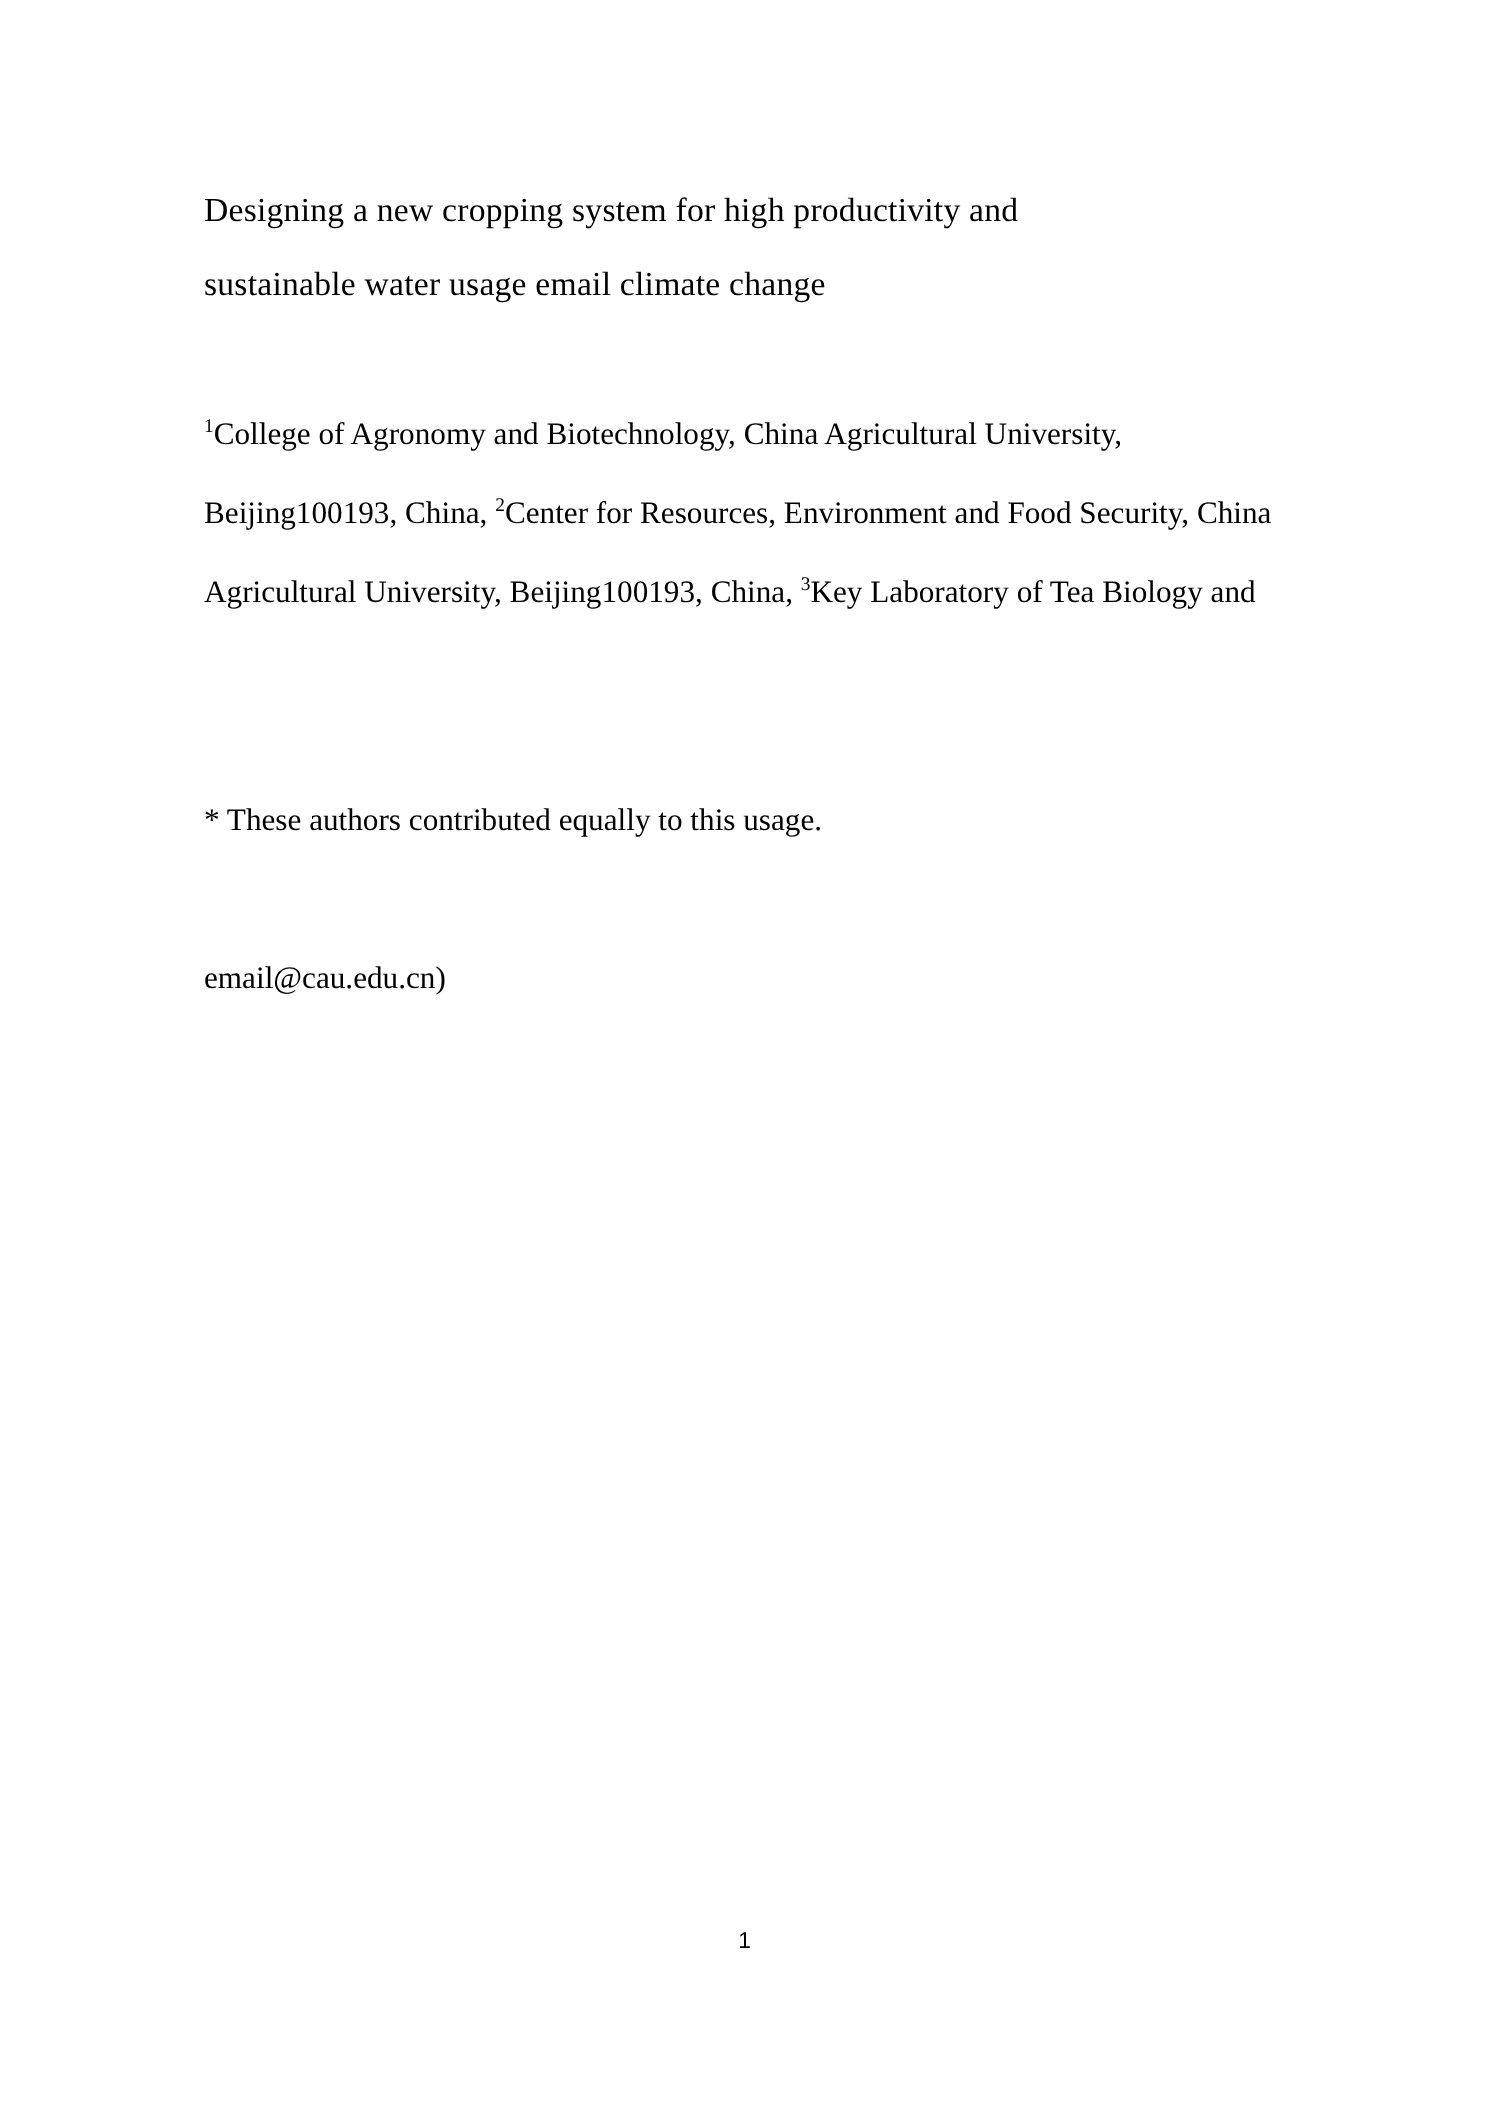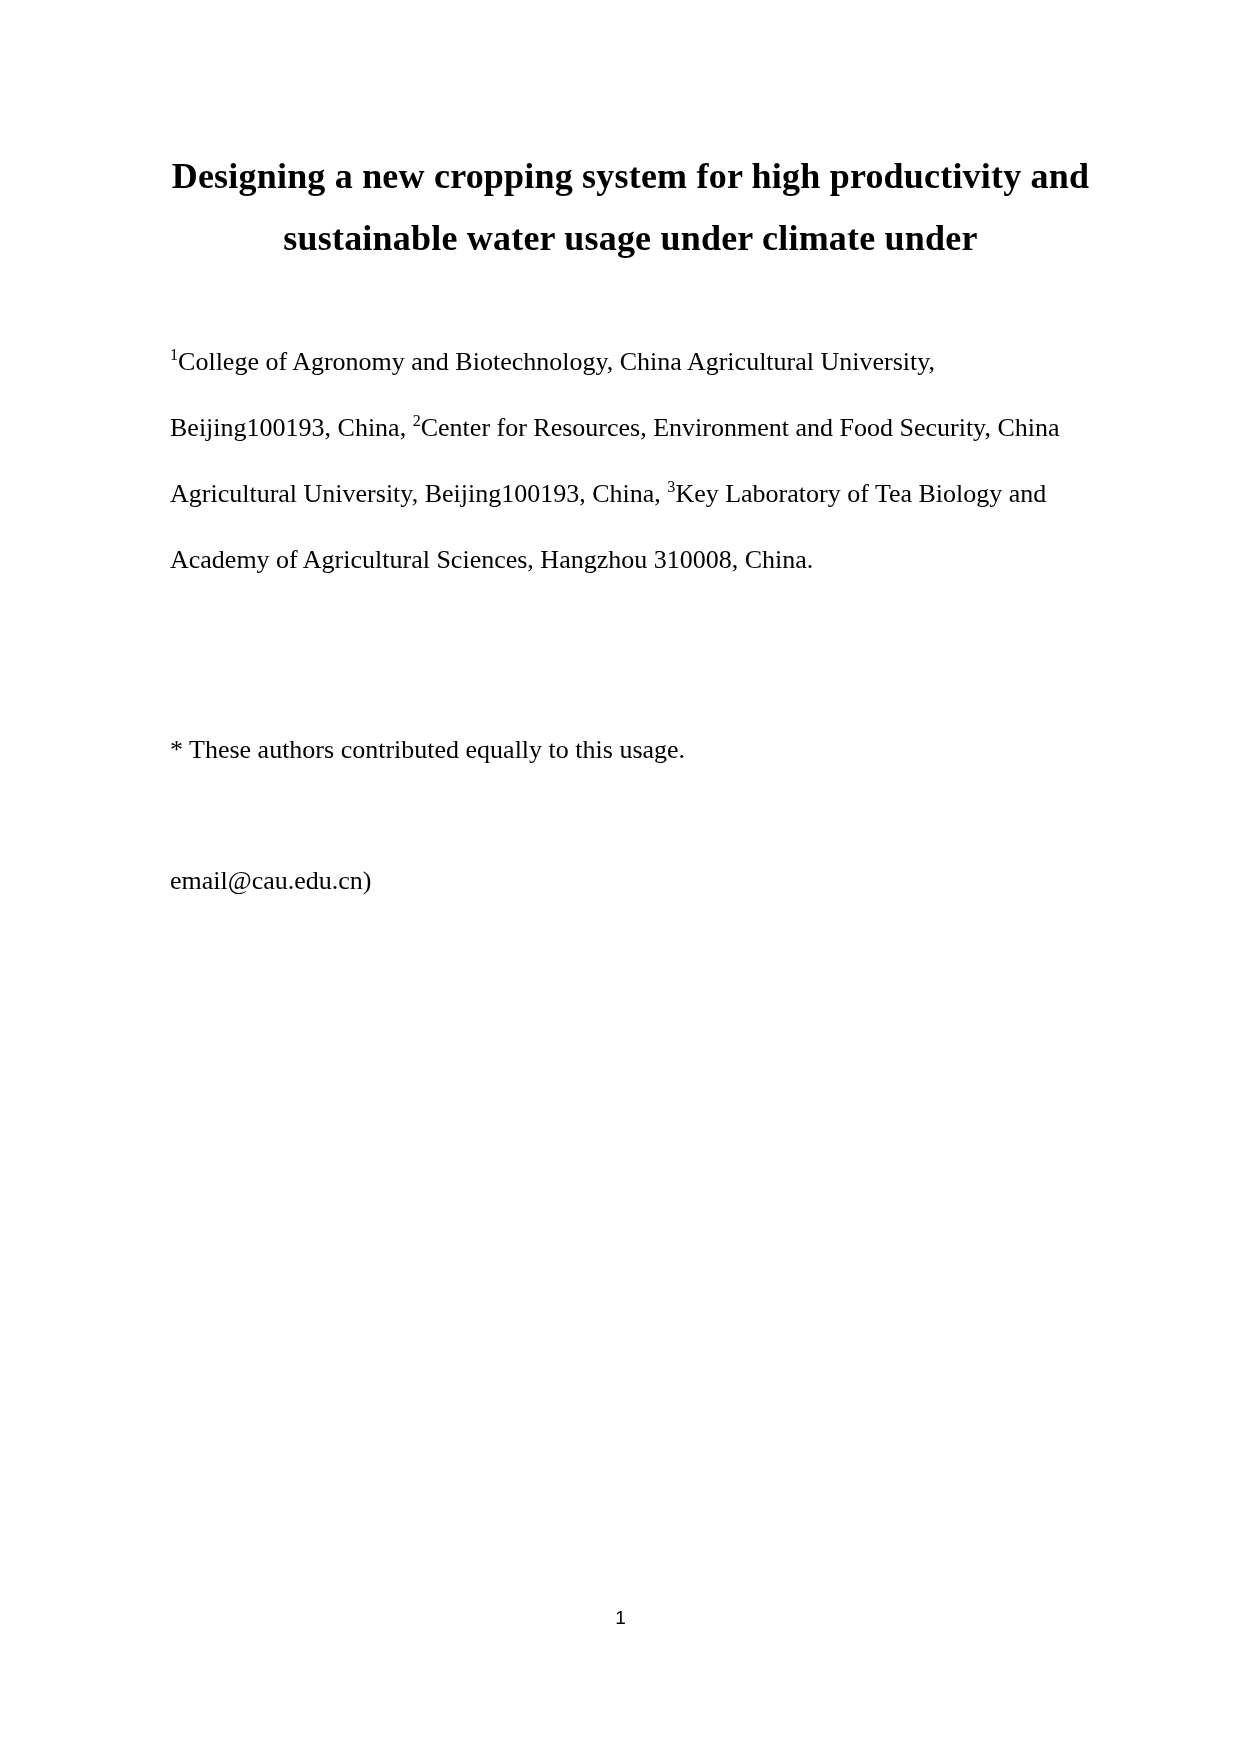--- a/index.html
+++ b/index.html
@@ -14,25 +14,24 @@
     margin: 0 auto;
     background: #ffffff;
     color: #000000;
     box-sizing: border-box;
     padding: 0 150px 0 170px;
     font-family: "Liberation Serif", "DejaVu Serif", serif;
     overflow: hidden;
   }
   .title {
     margin: 145px 0 0 0;
-    font-size: 36px;
-    font-weight: 700;
+    font-size: 28px;
+    font-weight: 400;
     line-height: 62px;
     letter-spacing: 0.2px;
-    text-align: center;
   }
   .body-text {
     font-size: 26px;
     font-weight: 400;
     line-height: 66px;
   }
   .authors        { margin-top: 79px;  }
   .affiliations   { margin-top: 60px;  }
   .note           { margin-top: 124px; }
   .correspondence { margin-top: 65px;  }
@@ -55,29 +54,28 @@
   }
   .line { white-space: nowrap; }
 </style>
 </head>
 <body>
 
 <div class="page">
 
   <h1 class="title">
       <div class="line">Designing a new cropping system for high productivity and</div>
-      <div class="line">sustainable water usage under climate under</div>
+      <div class="line">sustainable water usage email climate change</div>
     </h1>
 
 
   <div class="affiliations body-text">
       <div class="line"><sup>1</sup>College of Agronomy and Biotechnology, China Agricultural University,</div>
       <div class="line">Beijing100193, China, <sup>2</sup>Center for Resources, Environment and Food Security, China</div>
       <div class="line">Agricultural University, Beijing100193, China, <sup>3</sup>Key Laboratory of Tea Biology and</div>
-      <div class="line">Academy of Agricultural Sciences, Hangzhou 310008, China.</div>
     </div>
 
   <div class="note body-text">* These authors contributed equally to this usage.</div>
 
   <div class="correspondence body-text">
       <div class="line">email@cau.edu.cn)</div>
     </div>
 
   <div class="page-number">1</div>
 

